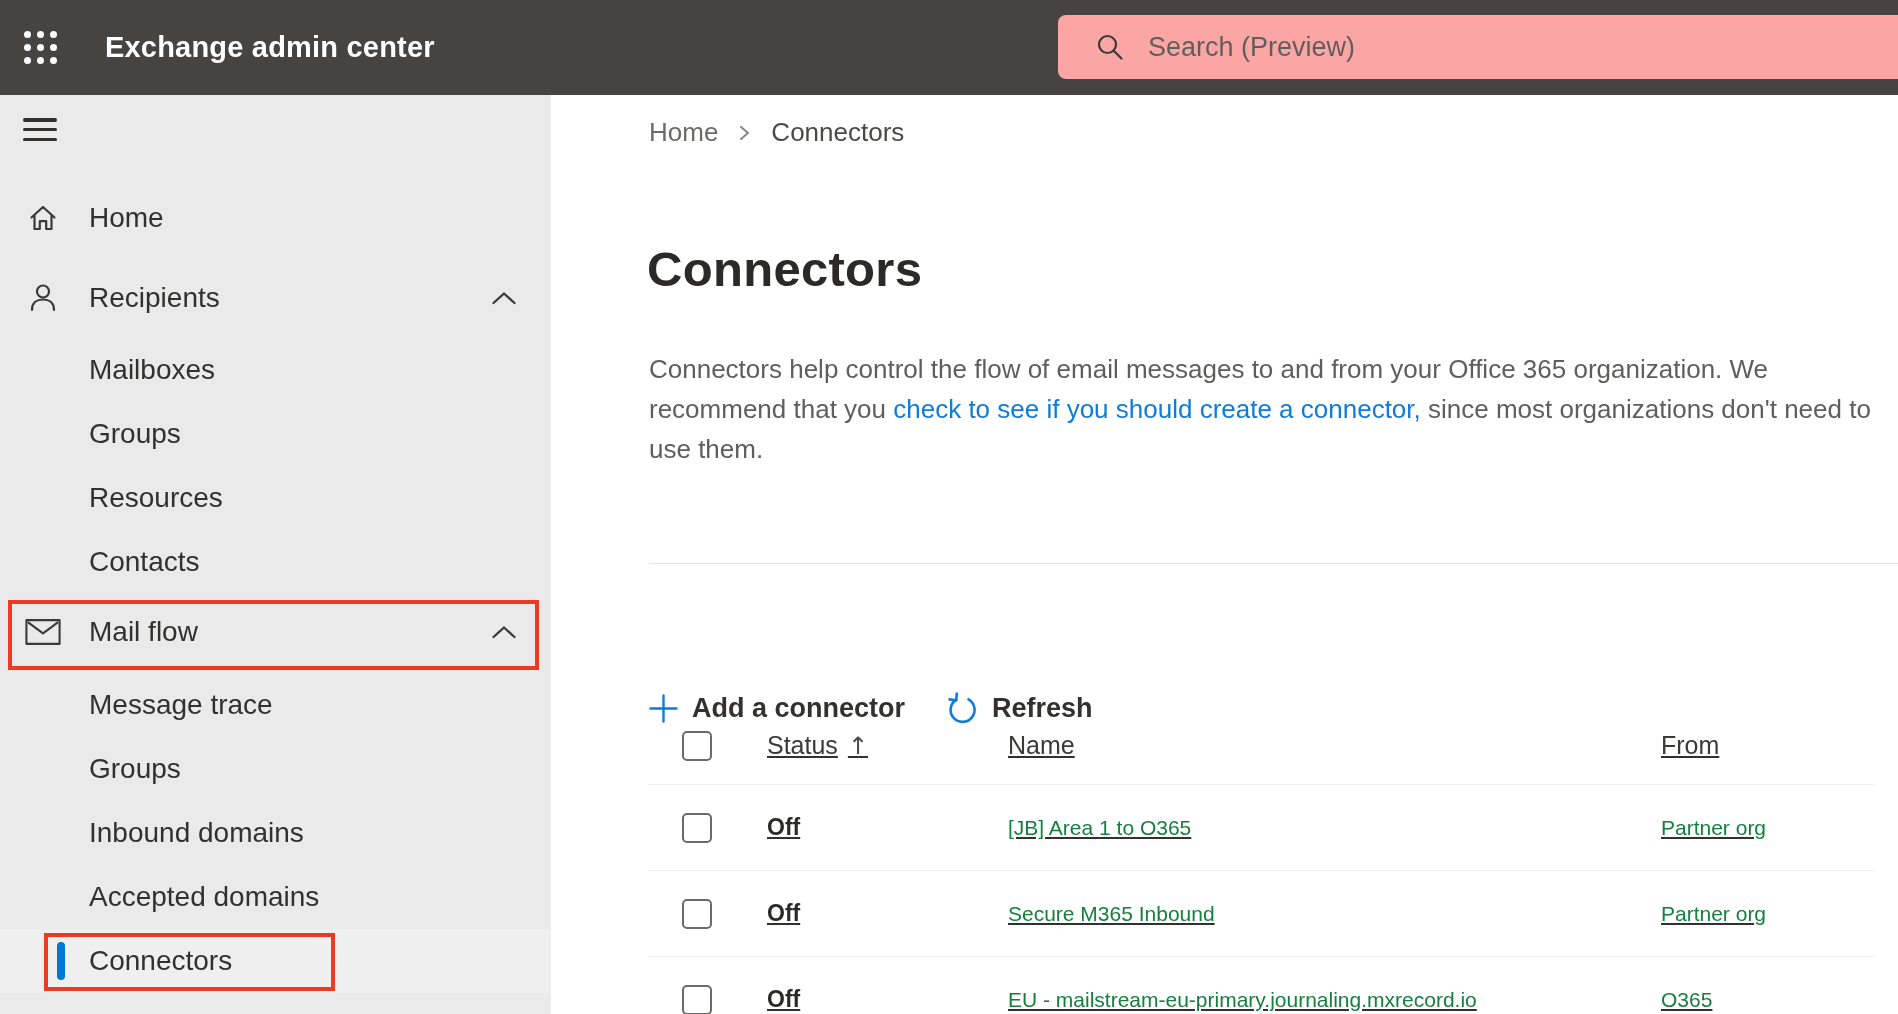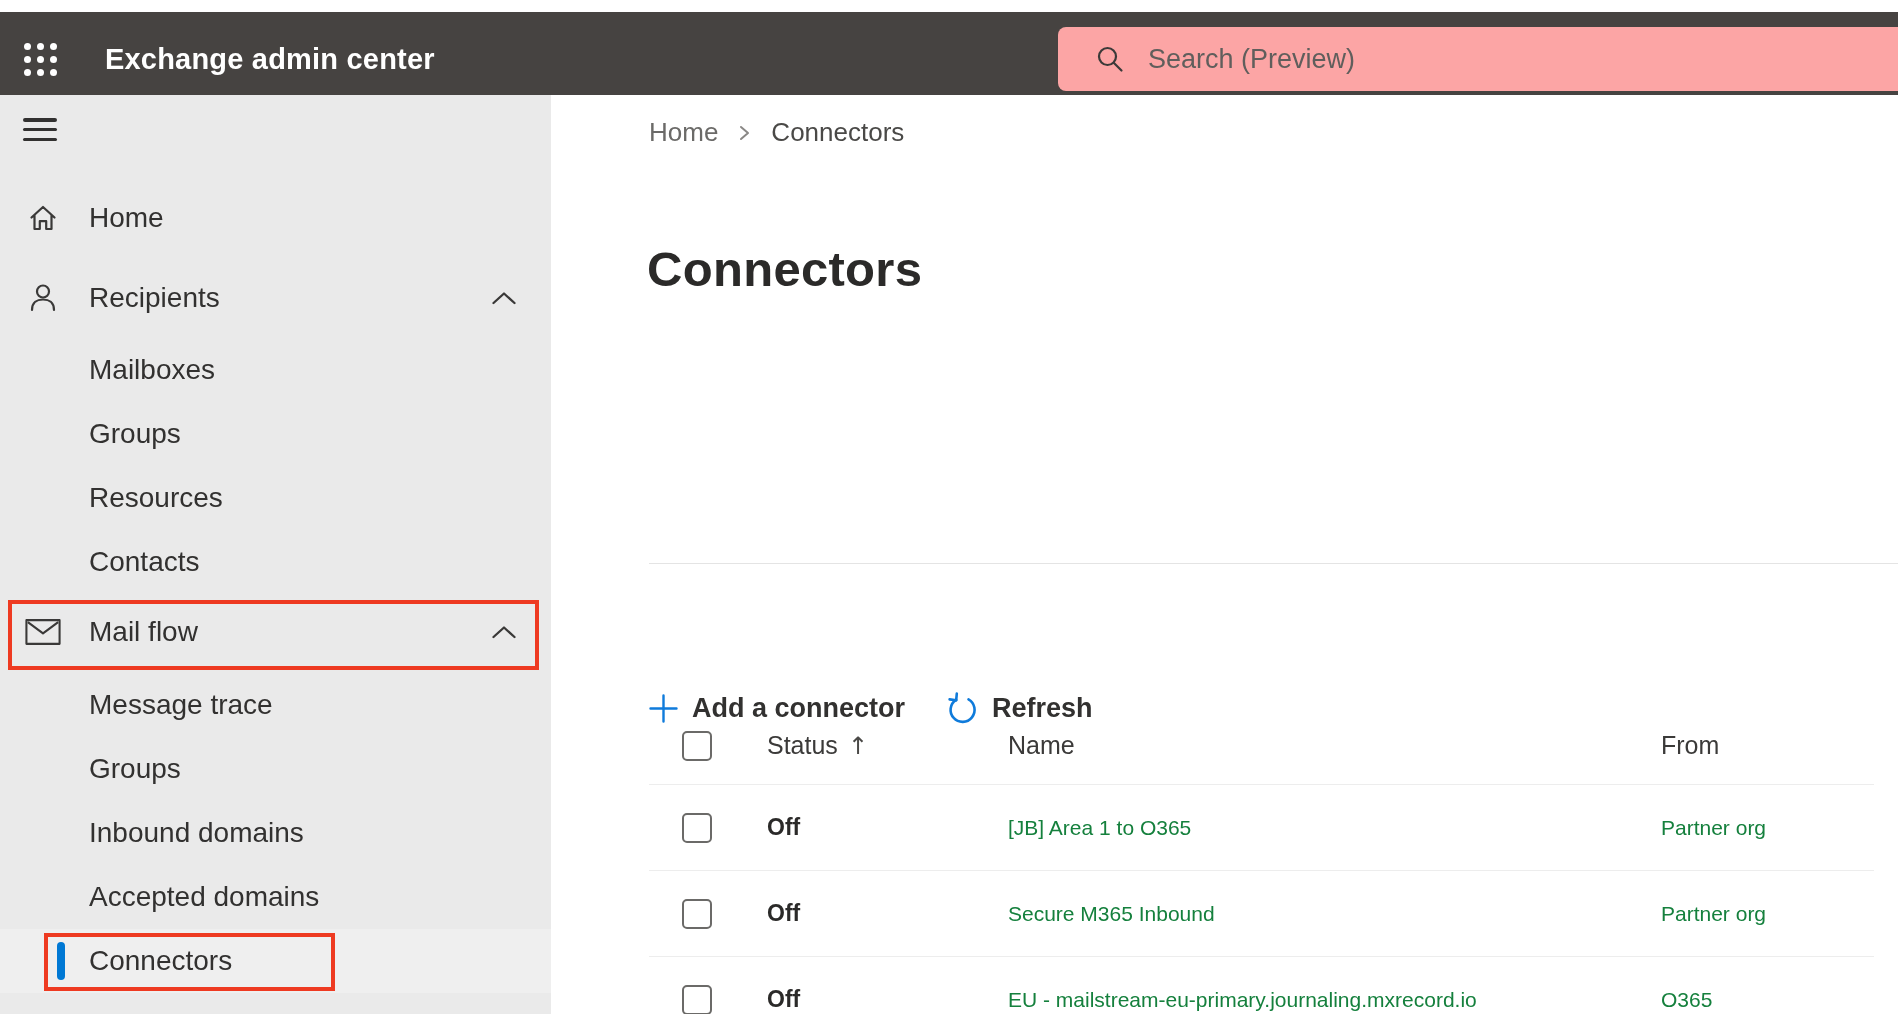--- a/index.html
+++ b/index.html
@@ -6,21 +6,21 @@
   html,body { width:1898px; height:1014px; overflow:hidden; }
   body {
     font-family:"Liberation Sans", sans-serif;
     background:#ffffff;
     position:relative;
     color:#323130;
   }
 
   
   .topbar {
-    position:absolute; left:0; top:12px; width:1898px; height:95px;
+    position:absolute; left:0; top:0; width:1898px; height:95px;
     background:#464341;
     display:flex; align-items:center;text-decoration:underline;
   }
   .waffle {
     position:absolute; left:24px; top:31px; width:33px; height:33px;
     display:grid; grid-template-columns:repeat(3,7px); grid-template-rows:repeat(3,7px);
     gap:6px; cursor:pointer;
   }
   .waffle i { width:7px; height:7px; background:#ffffff; border-radius:50%; }
   .topbar-title {
@@ -104,21 +104,21 @@
   }
   .tool-btn {
     display:flex; align-items:center; gap:13px; cursor:pointer;
     font-size:27px; font-weight:600; color:#323130; white-space:nowrap;
   }
 
   
   .table { position:absolute; left:98px; top:612px; right:24px; }
   .trow {
     display:grid; grid-template-columns:118px 241px 653px 1fr;
-    align-items:center; border-bottom:1px solid #ededed;
+    align-items:center; border-bottom:1px solid #ededed;text-decoration:underline;
   }
   .trow.thead { height:78px; }
   .trow.tbody { height:86px; }
   .th { font-size:25px; color:#3b3a39; display:flex; align-items:center; }
   .sort-arrow { font-size:24px; color:#4a4947; margin-left:10px; font-family:"DejaVu Sans", sans-serif; }
   .checkbox {
     width:30px; height:30px; margin-left:33px;
     border:2px solid #6b6a68; border-radius:5px; background:#ffffff; cursor:pointer;
   }
   .cell-status { font-size:23px; font-weight:700; color:#2b2a29; }
@@ -234,20 +234,21 @@
     <span class="bc-sep">
       <svg width="15" height="20" viewBox="0 0 15 20">
         <path d="M4 4 L11 10 L4 16" fill="none" stroke="#8a8886" stroke-width="2" stroke-linecap="round" stroke-linejoin="round"></path>
       </svg>
     </span>
     <span class="bc-current">Connectors</span>
   </div>
 
   <h1 class="page-title">Connectors</h1>
 
+  <p class="page-desc"><span>Connectors help control the flow of email messages to and from your Office 365 organization. We recommend that you </span><a>check to see if you should create a connector,</a><span> since most organizations don't need to use them.</span></p>
 
   <div class="divider"></div>
 
   <div class="toolbar">
     <div class="tool-btn">
       <svg width="31" height="31" viewBox="0 0 31 31">
         <path d="M15.5 2.5 V28.5 M2.5 15.5 H28.5" fill="none" stroke="#0f7bdb" stroke-width="2.4" stroke-linecap="round"></path>
       </svg>
       <span>Add a connector</span>
     </div>

